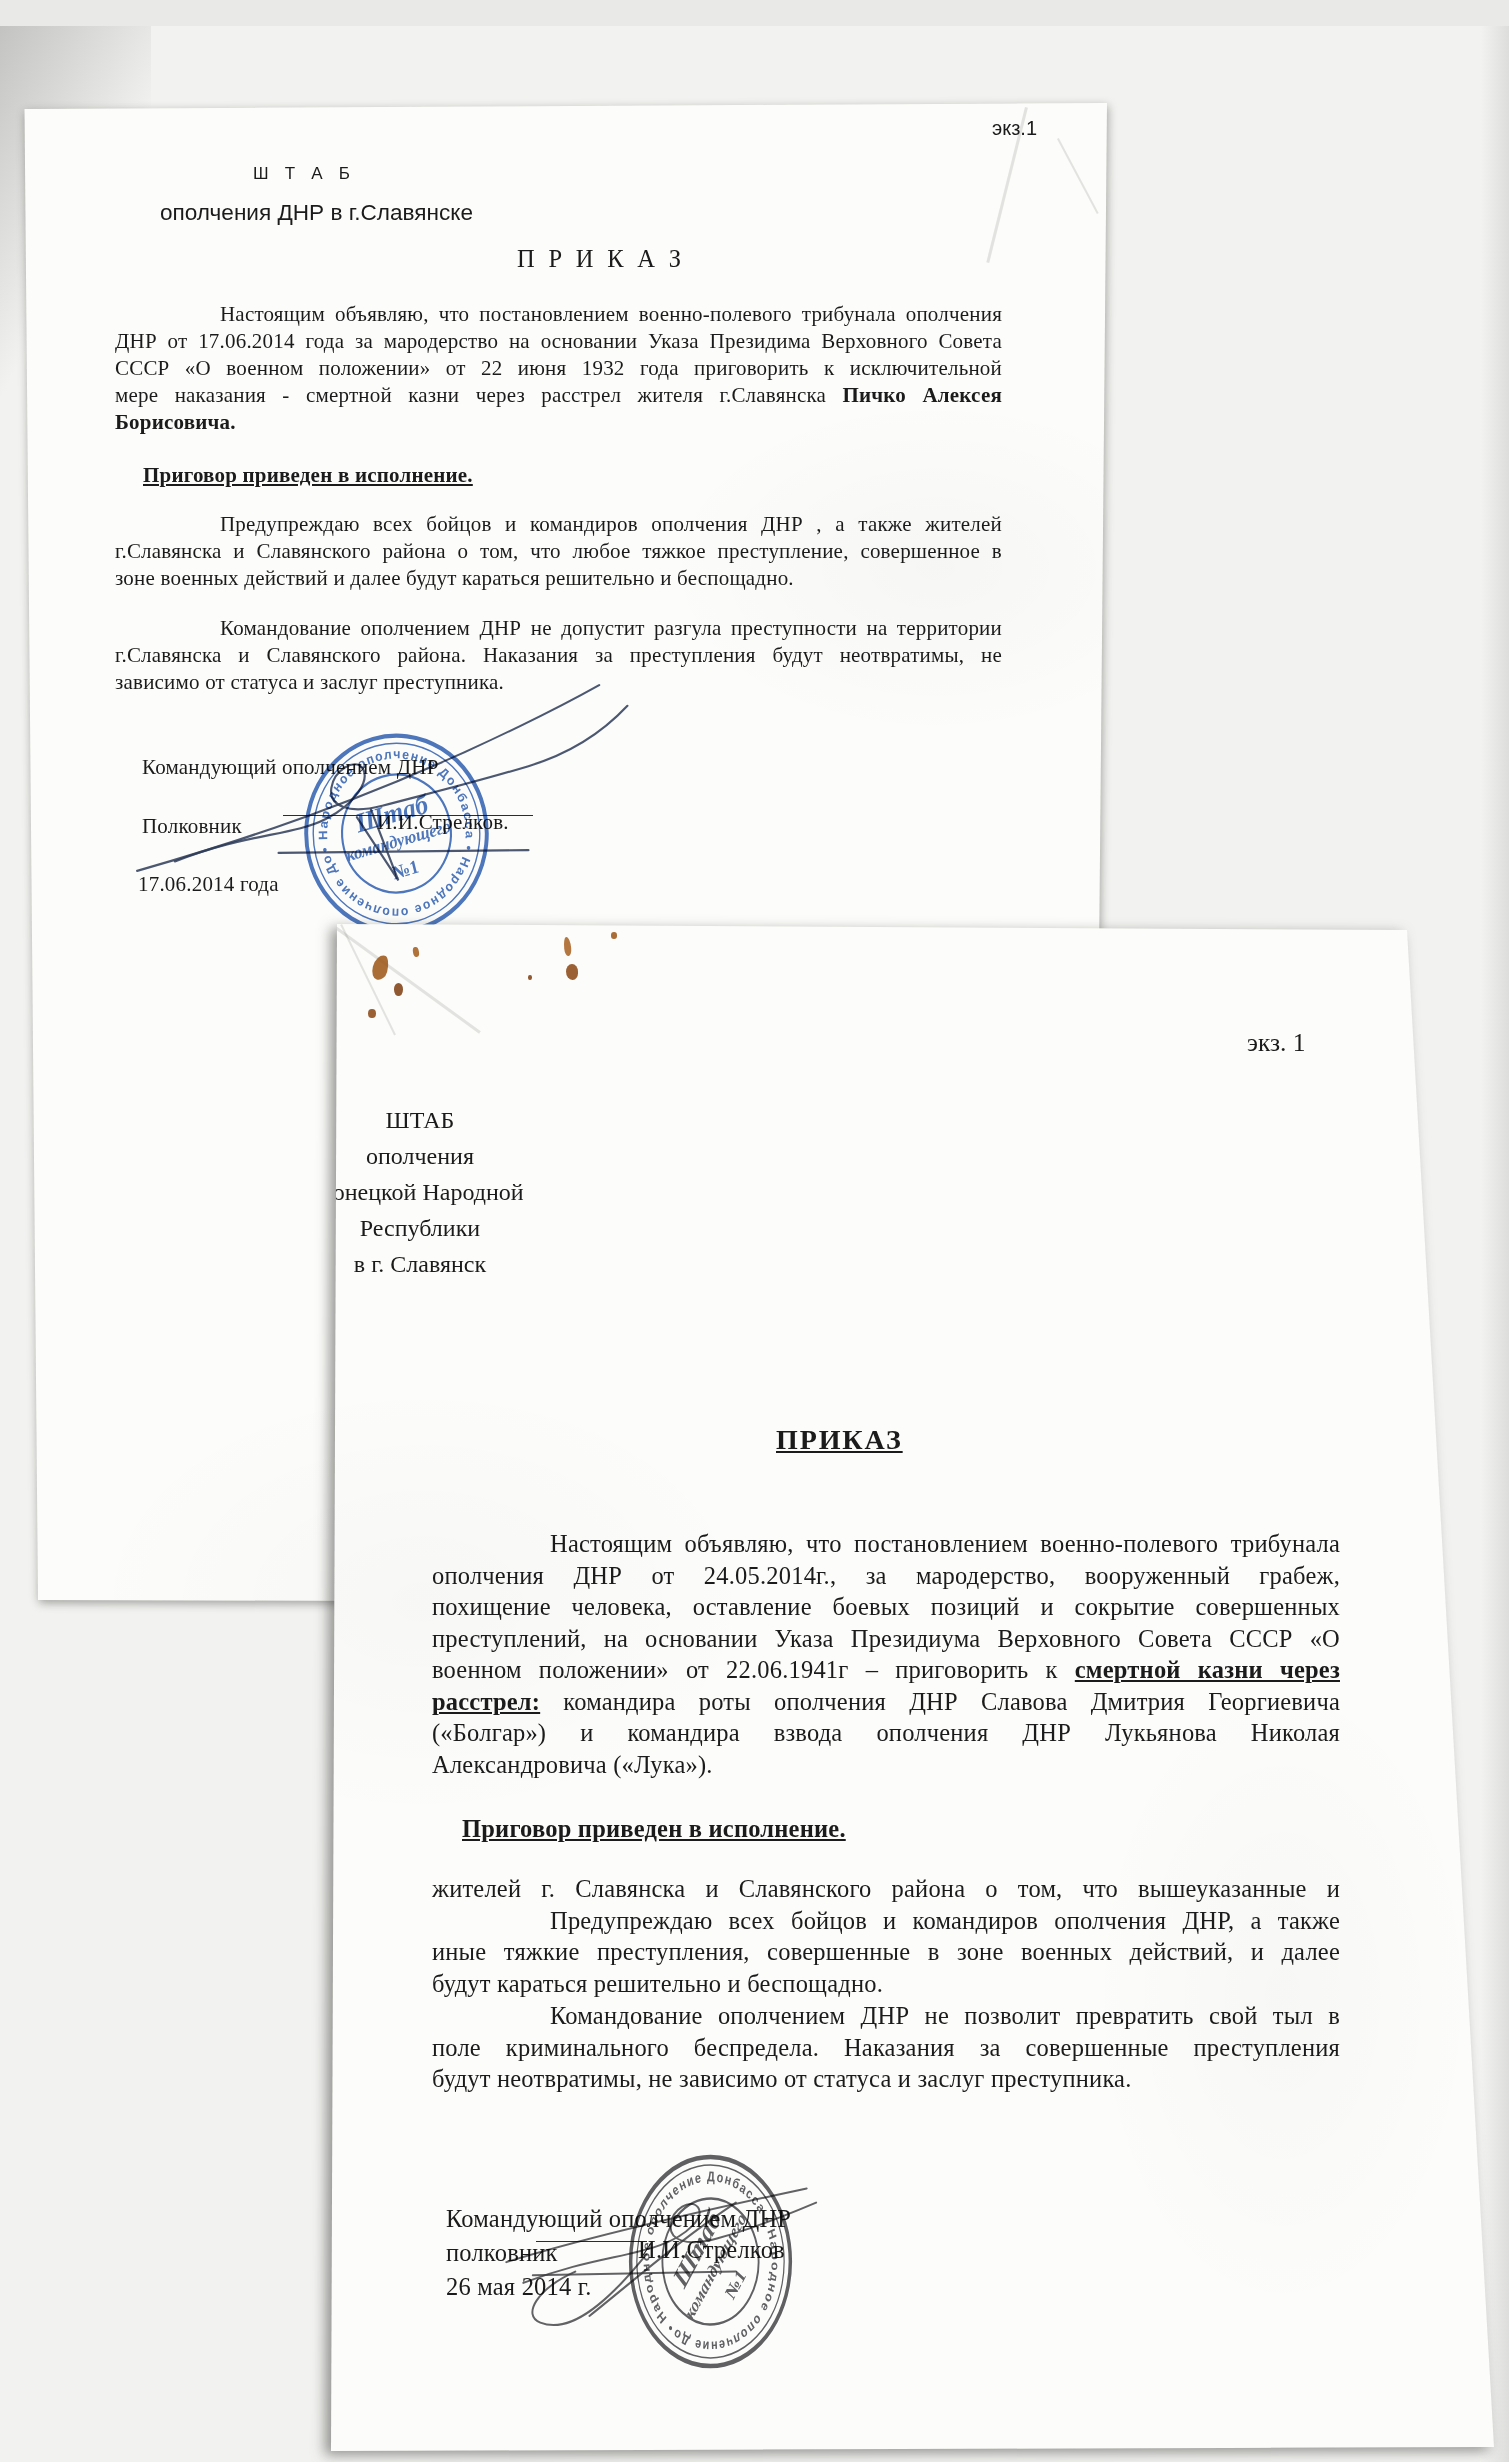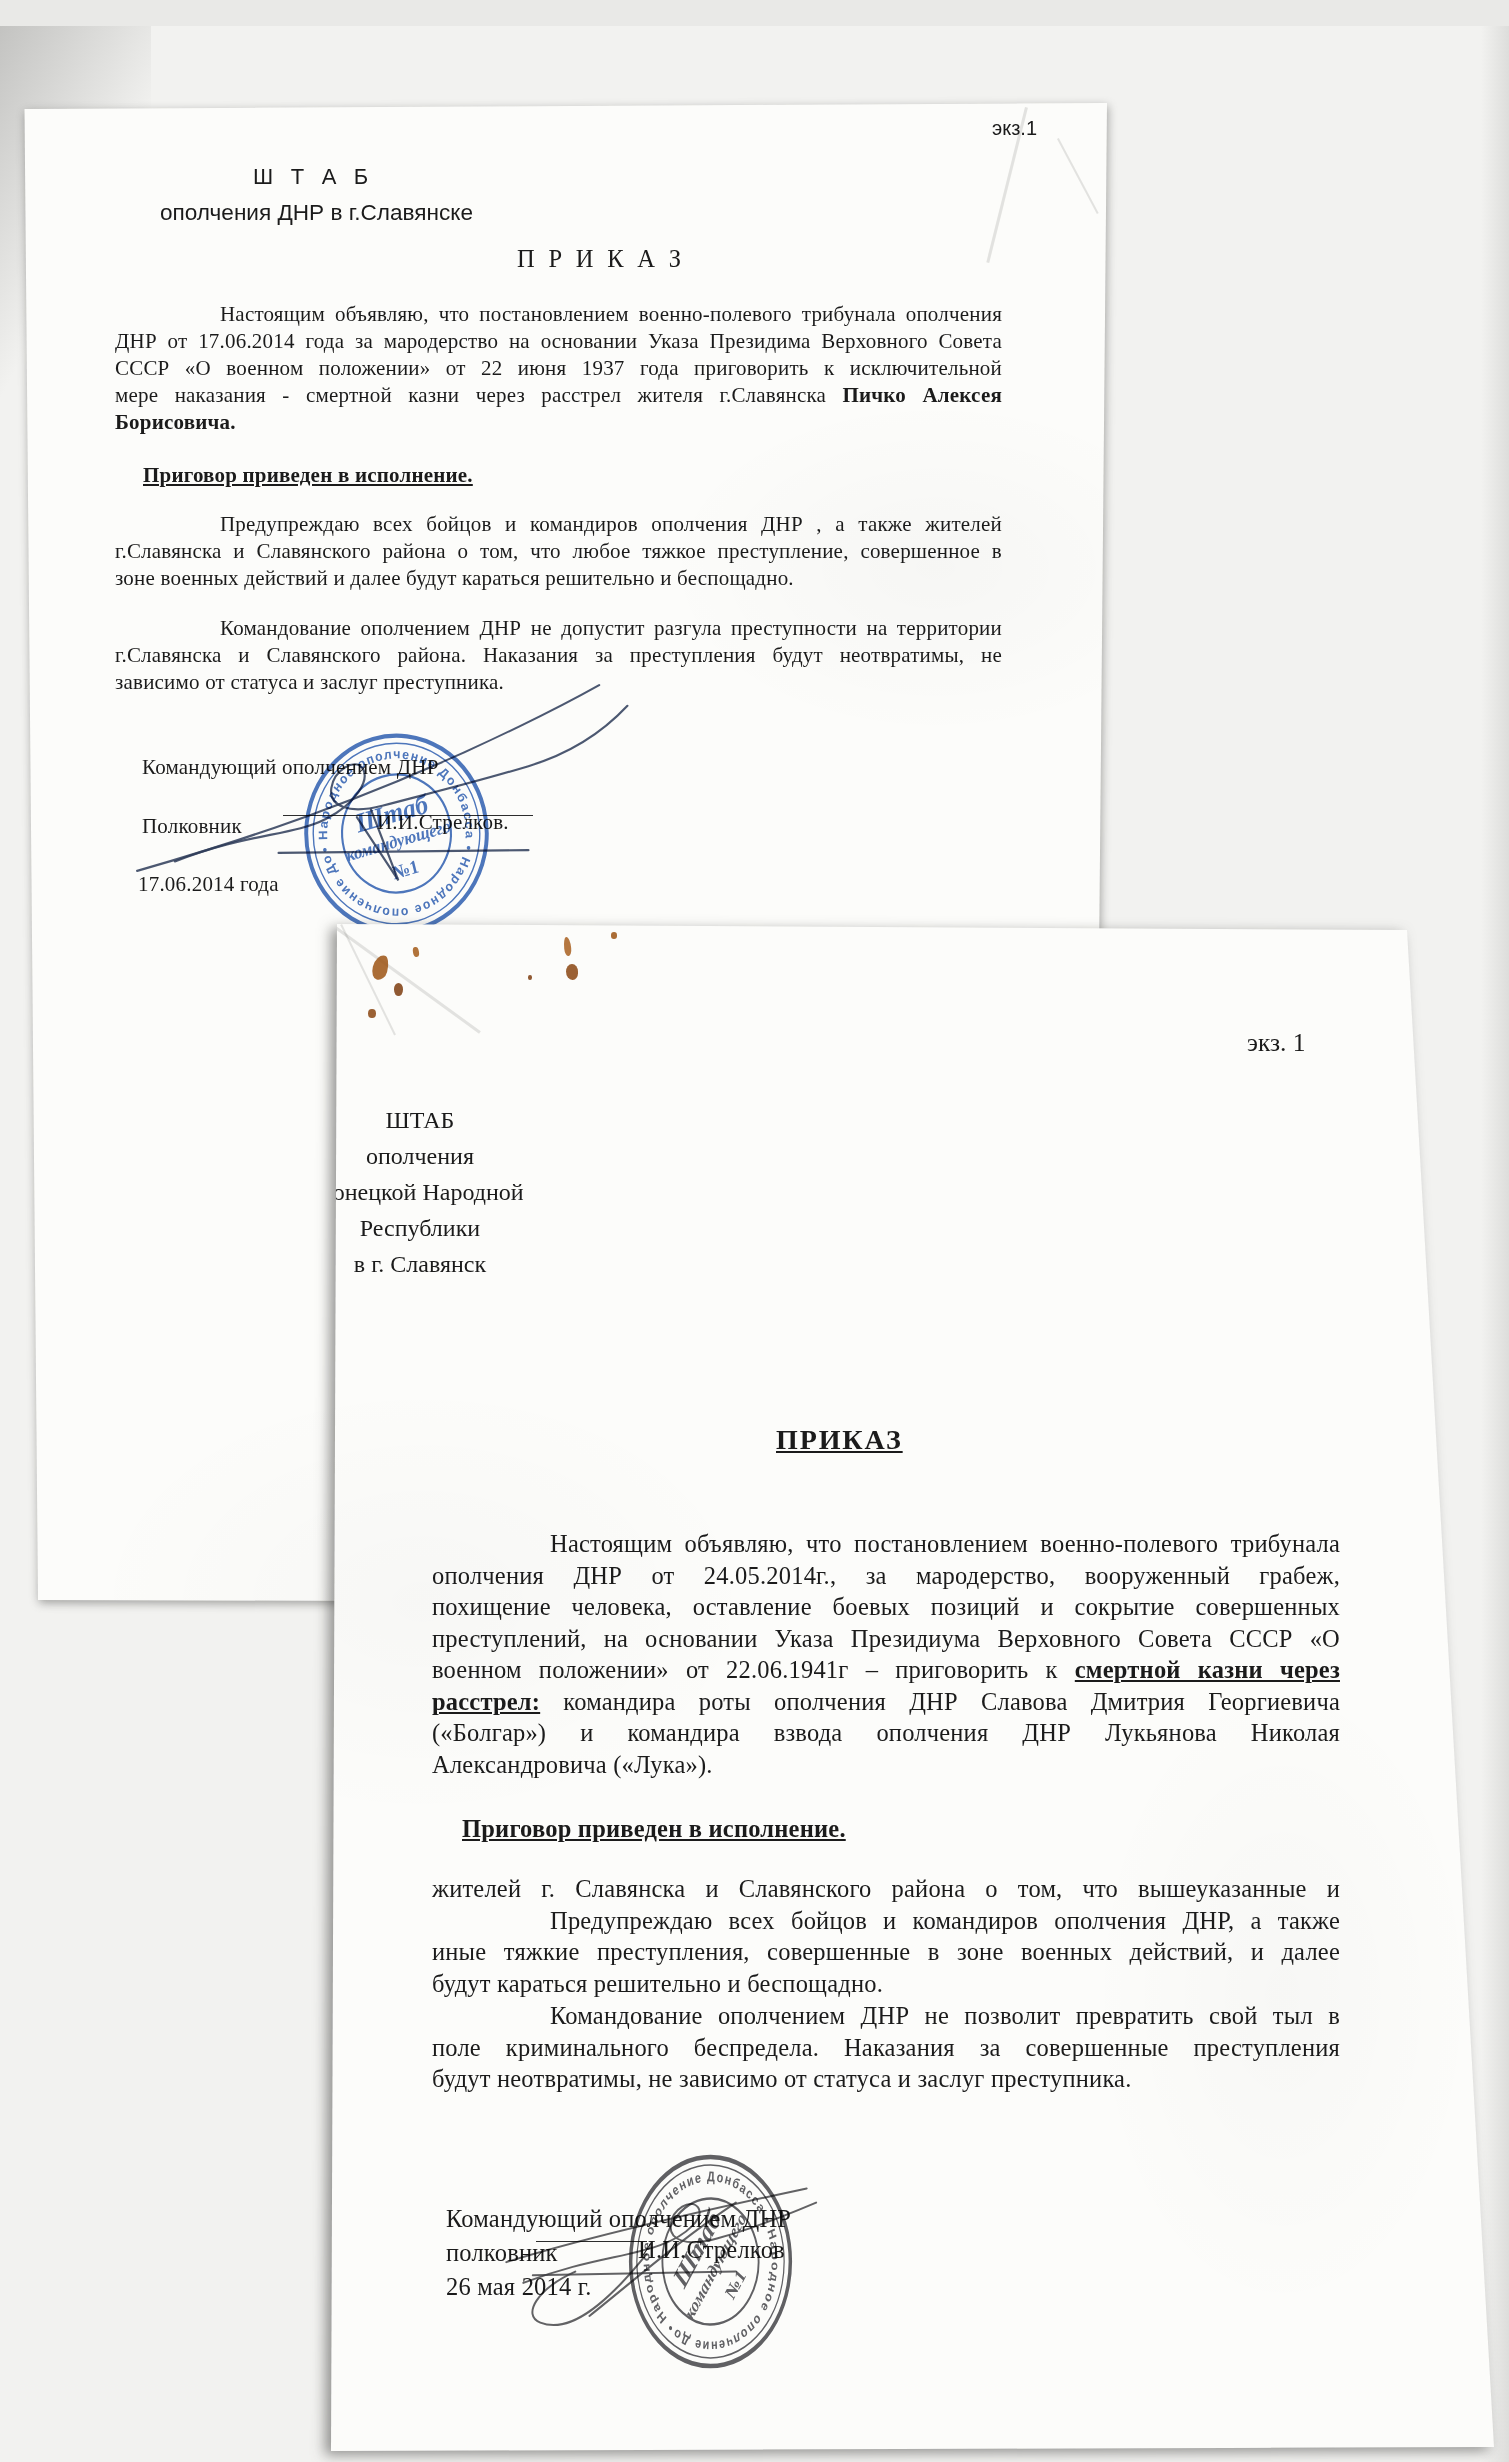--- a/index.html
+++ b/index.html
@@ -56,29 +56,29 @@
 
 <div class="canvas">
   <div class="corner-shade"></div>
   <div class="edge-shade-right"></div>
 
   <div class="pgw pg1w">
     <div class="pg pg1">
 
       <div class="t sans" style="left:992px;top:91px;font-size:20px;">экз.1</div>
 
-      <div class="t sans" style="left:253px;top:138px;font-size:22px;letter-spacing:5.7px;">Ш Т А Б</div>
+      <div class="t sans" style="left:253px;top:138px;font-size:17px;letter-spacing:5.7px;">Ш Т А Б</div>
       <div class="t sans" style="left:160px;top:174px;font-size:22.6px;">ополчения ДНР в г.Славянске</div>
 
       <div class="t" style="left:517px;top:219px;font-size:24.5px;letter-spacing:3.8px;">П Р И К А З</div>
 
       <div class="blk d1" style="left:115px;top:275px;width:887px;">
         <div class="ln ind"><span>Настоящим объявляю, что постановлением военно-полевого трибунала ополчения</span></div>
         <div class="ln"><span>ДНР от 17.06.2014 года за мародерство на основании Указа Президима Верховного Совета</span></div>
-        <div class="ln"><span>СССР «О военном положении»  от 22 июня 1937 года приговорить  к исключительной</span></div>
+        <div class="ln"><span>СССР «О военном положении»  от 22 июня 1932 года приговорить  к исключительной</span></div>
         <div class="ln"><span>мере наказания - смертной казни через расстрел  жителя г.Славянска </span><span class="b">Пичко Алексея</span></div>
         <div class="ln last"><span class="b">Борисовича.</span></div>
       </div>
 
       <div class="t b u d1" style="left:143px;top:436px;">Приговор приведен в исполнение.</div>
 
       <div class="blk d1" style="left:115px;top:485px;width:887px;">
         <div class="ln ind"><span>Предупреждаю всех бойцов и командиров ополчения ДНР , а также жителей</span></div>
         <div class="ln"><span>г.Славянска и Славянского района о том, что любое тяжкое преступление, совершенное в</span></div>
         <div class="ln last"><span>зоне военных действий и далее будут караться решительно и беспощадно.</span></div>

